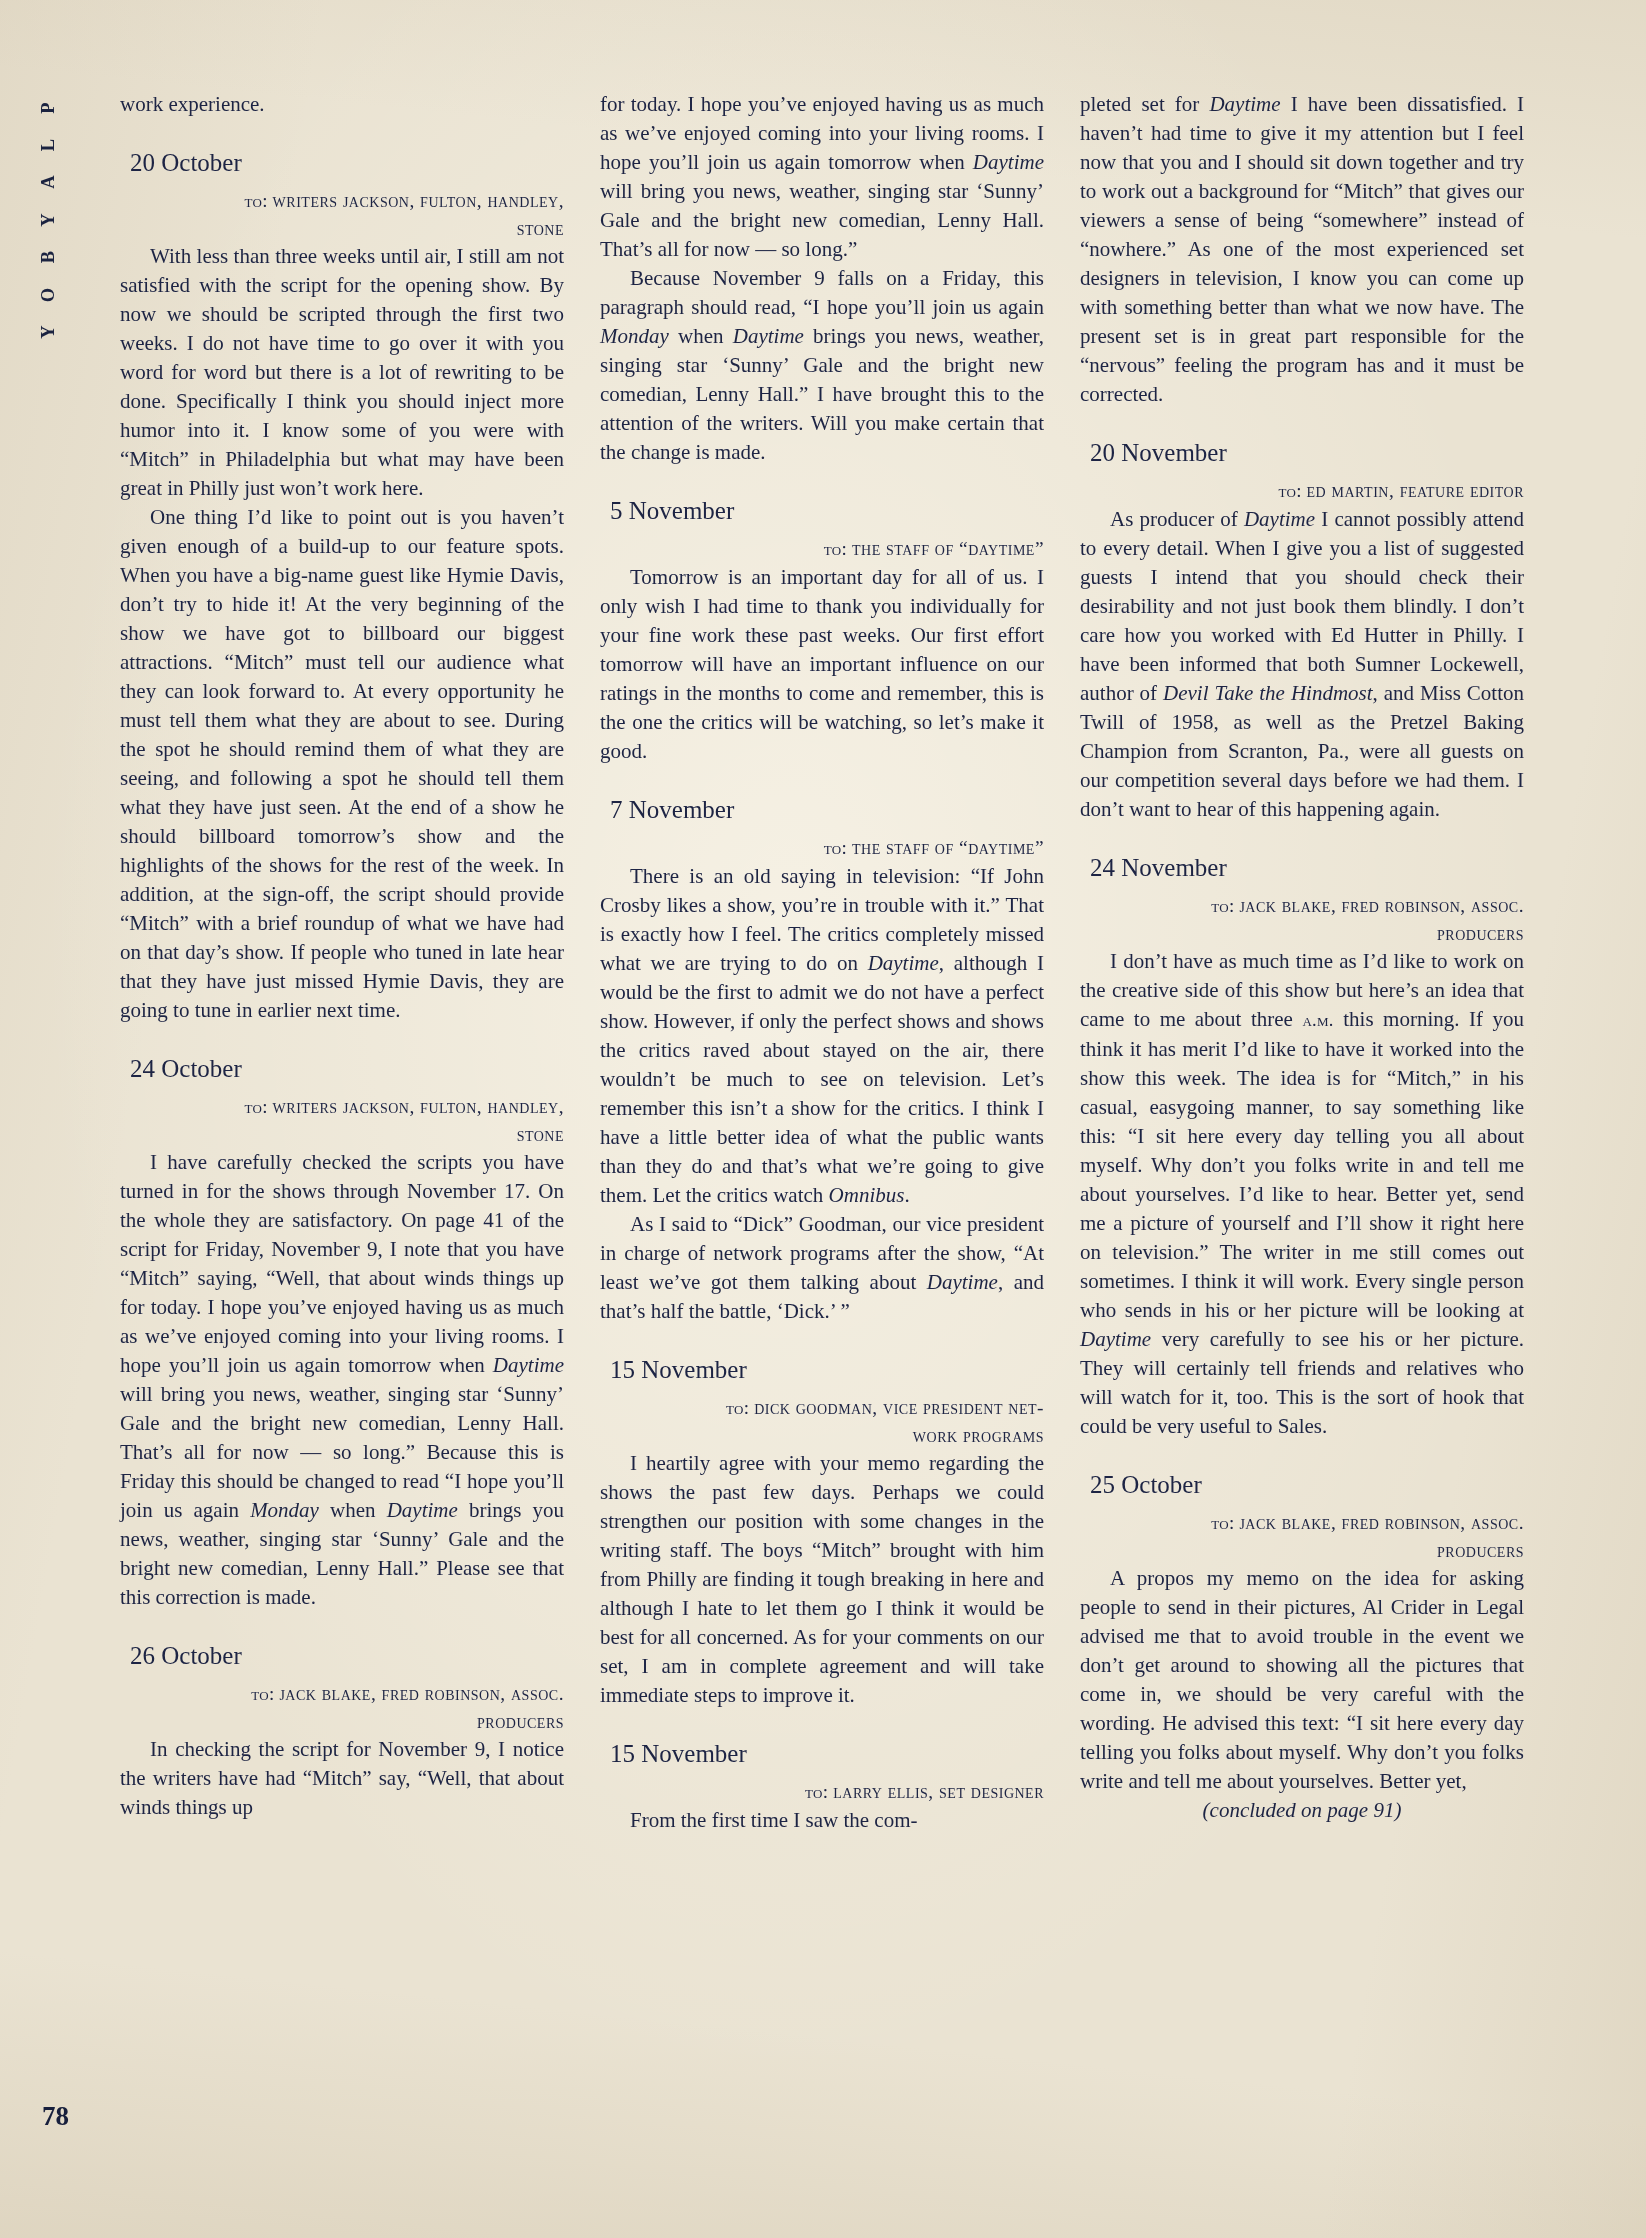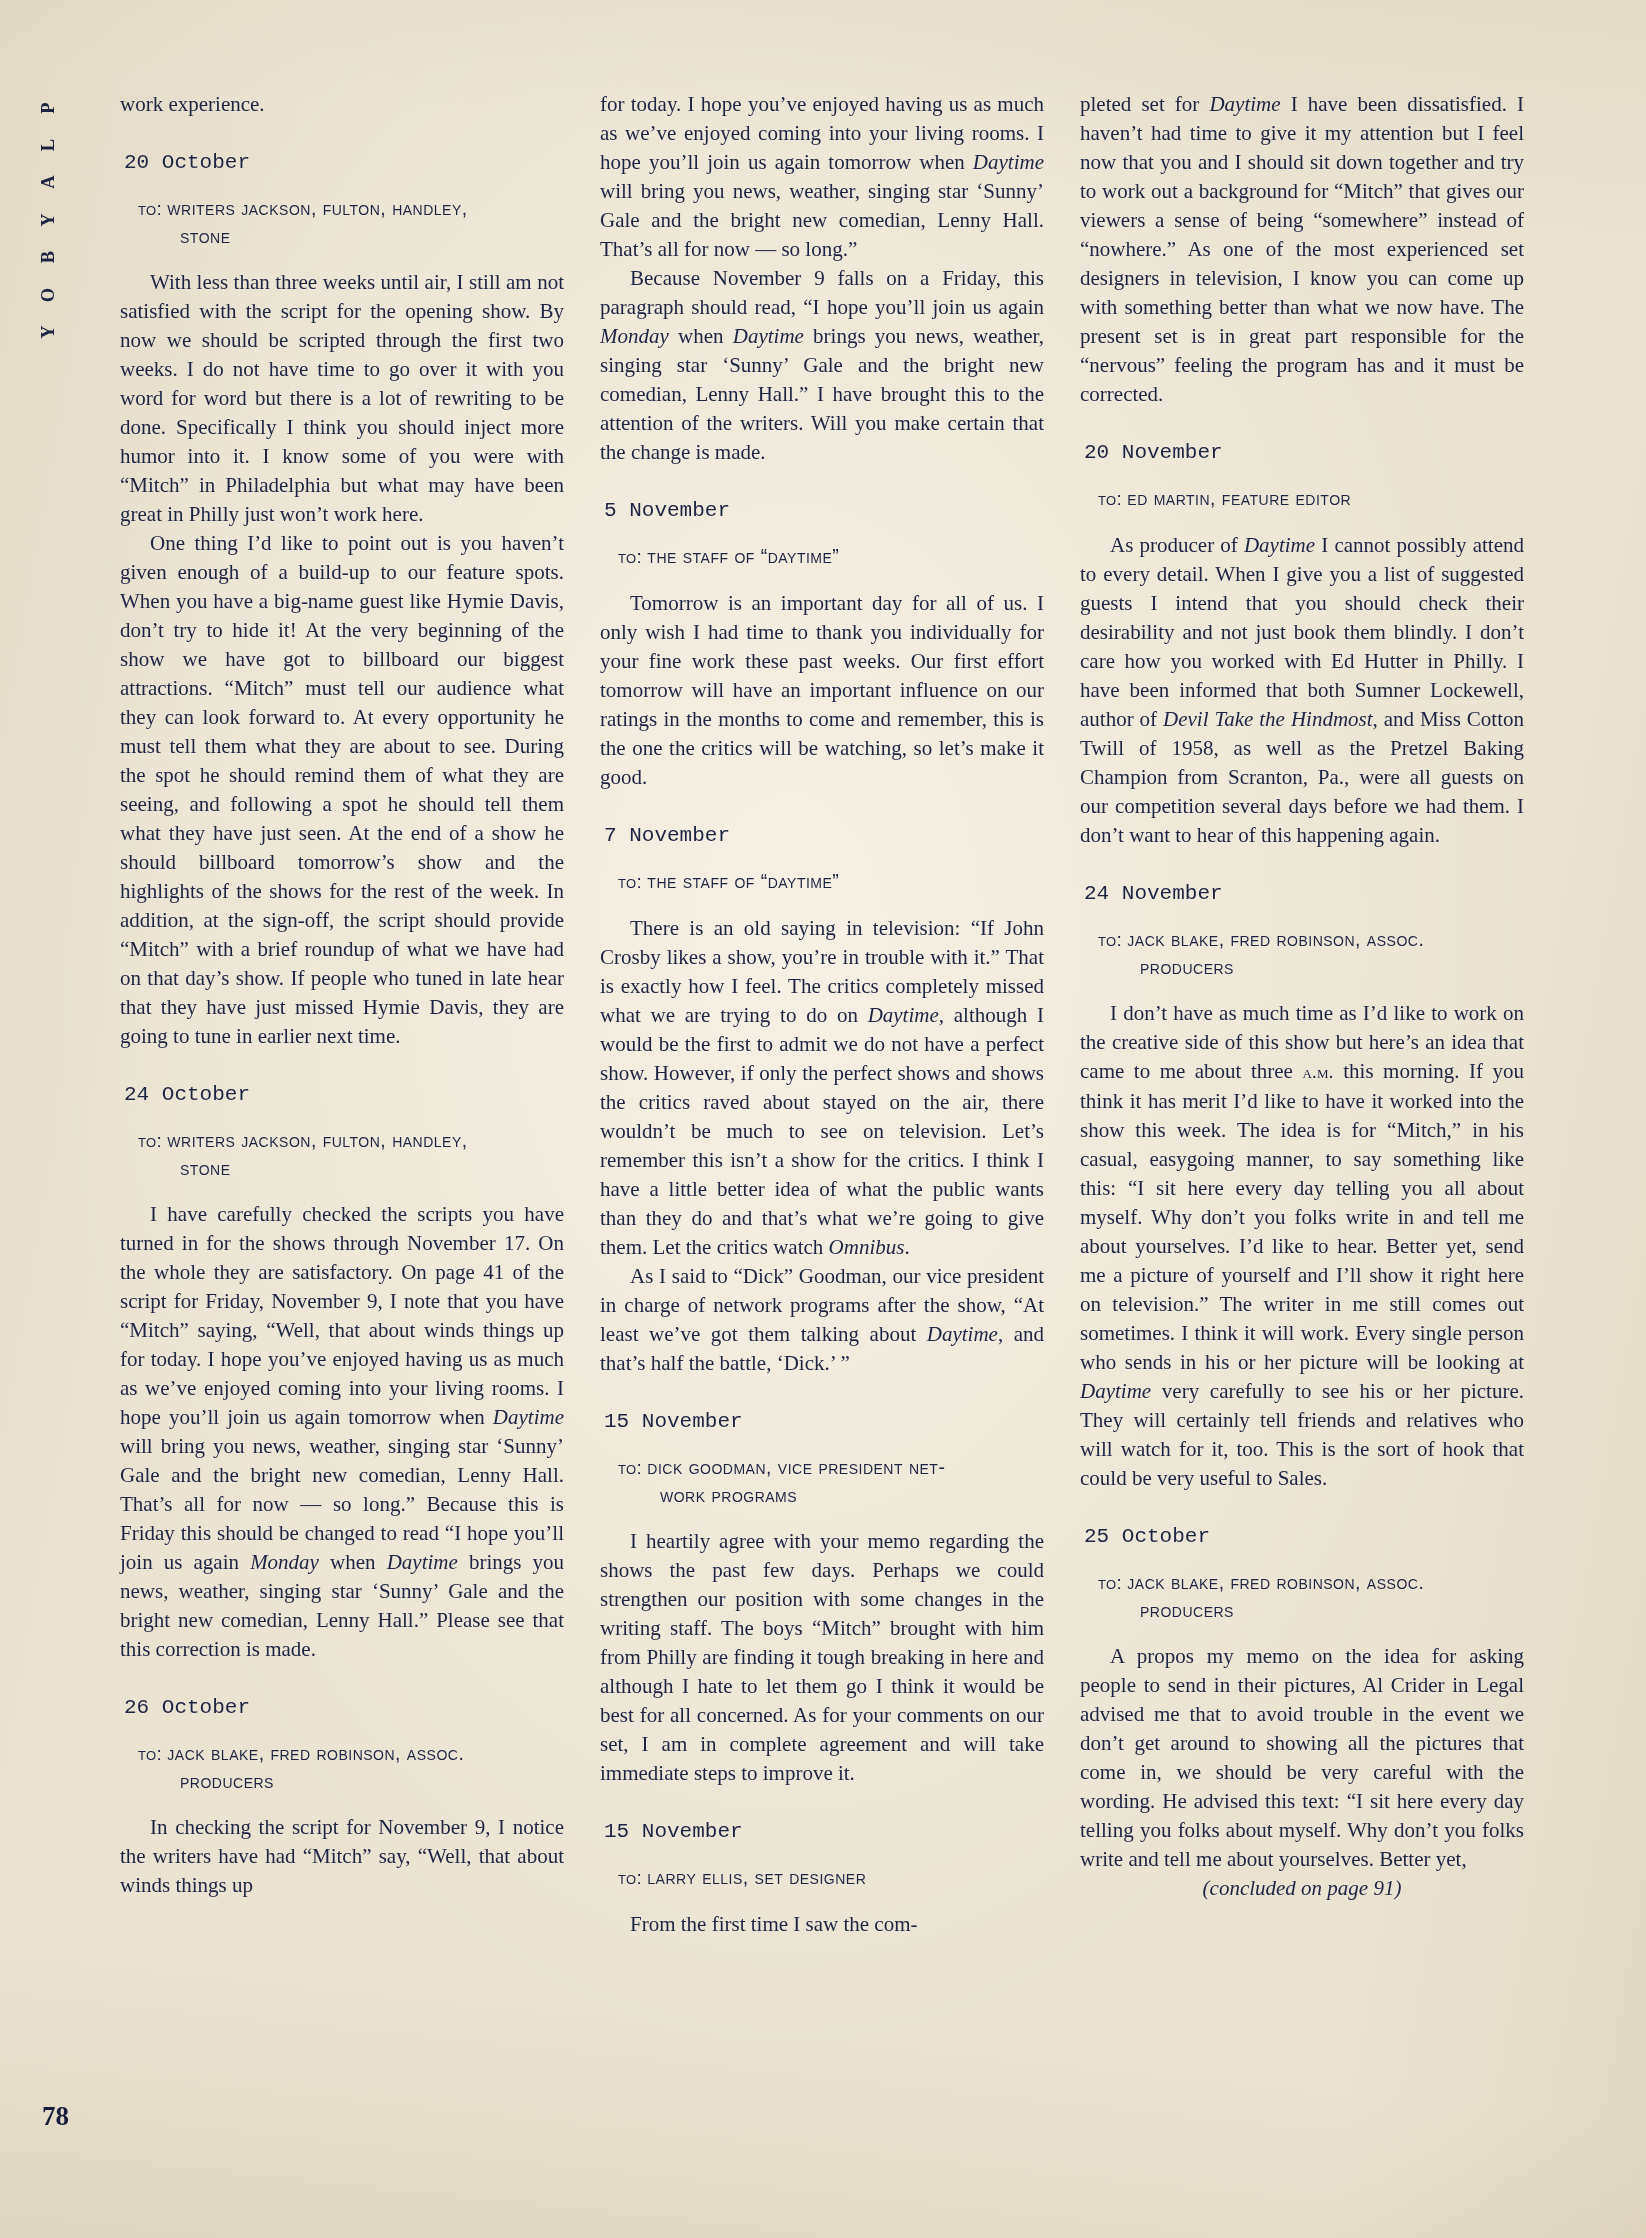--- a/index.html
+++ b/index.html
@@ -84,36 +84,36 @@
     line-height: 29px;
     text-align: justify;
     text-justify: inter-word;
     margin: 0;
     text-indent: 30px;
     hyphens: manual;
   }
   .para.noindent { text-indent: 0; }
 
   .date {
-    font-family: Liberation Mono, monospace;
-    font-size: 21px;
+    font-family: Liberation Serif, serif;
+    font-size: 25px;
     line-height: 29px;
-    margin: 4px;
+    margin: 10px;
     text-indent: 0;
     text-align: left;
   }
   .memo-block { margin-top: 29px; }
 
   .to-line {
-    font-family: Liberation Sans, sans-serif;
+    font-family: Liberation Serif, serif;
     font-size: 17.7px;
     line-height: 27px;
     letter-spacing: 0.4px;
-    text-align: left;
-    margin: 18px;
+    text-align: right;
+    margin: 0;
     text-indent: 0;
   }
   .to-label {
     font-variant: small-caps;
     text-transform: lowercase;
     font-size: 19px;
     letter-spacing: 0.3px;
   }
   .to-names {
     font-variant: small-caps;

